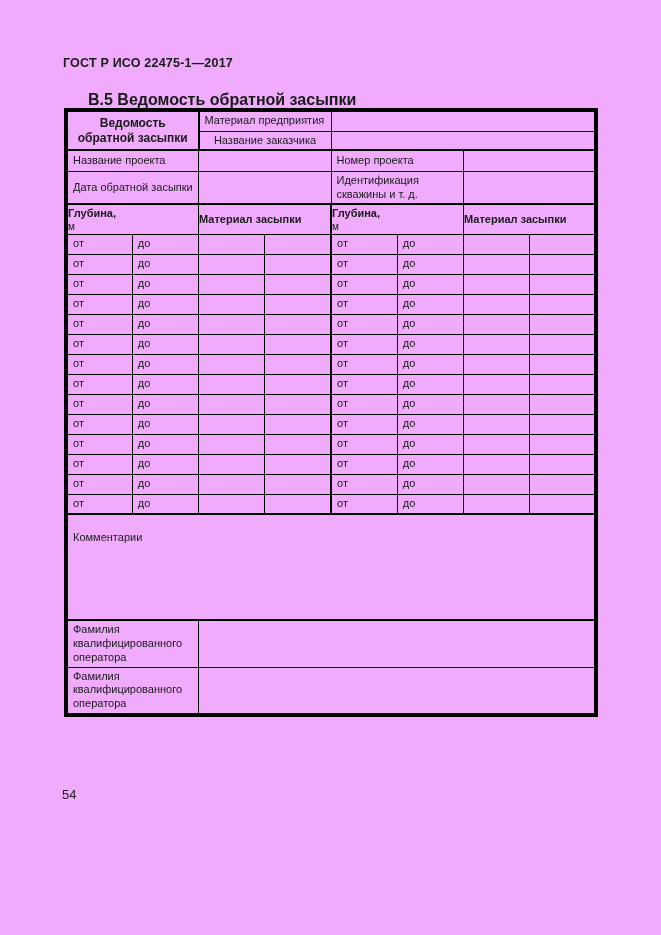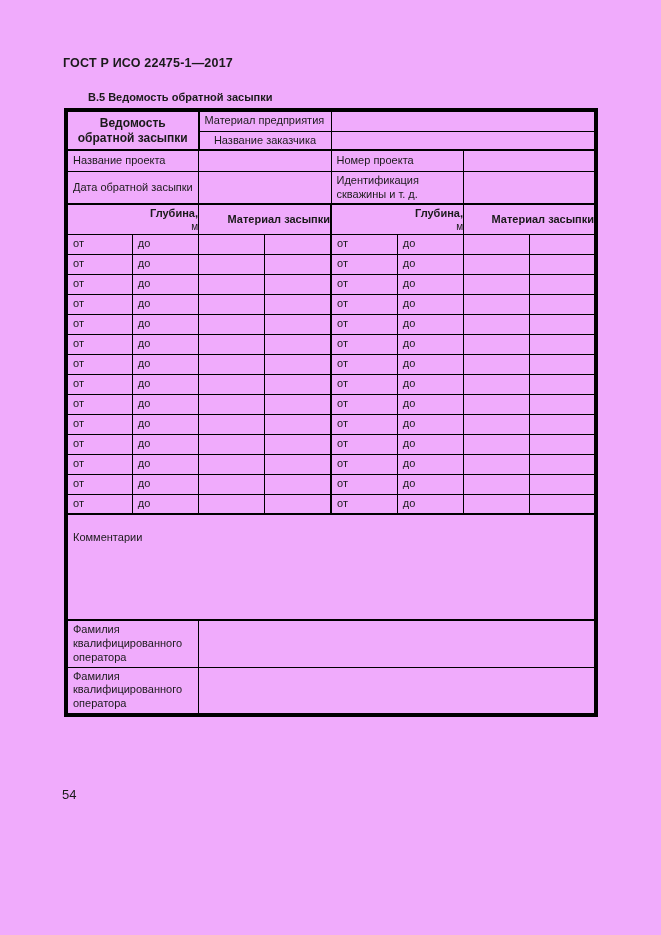--- a/index.html
+++ b/index.html
@@ -21,21 +21,21 @@
     top: 56px;
     font-size: 12.5px;
     font-weight: bold;
     letter-spacing: 0.2px;
   }
 
   .section-title {
     position: absolute;
     left: 88px;
     top: 91px;
-    font-size: 11px;
+    font-size: 16px;
     font-weight: bold;
   }
 
   table.form-table {
     position: absolute;
     left: 64px;
     top: 108px;
     width: 534px;
     border-collapse: collapse;
     table-layout: fixed;
@@ -67,21 +67,21 @@
     line-height: 1.35;
   }
 
   tr.r-top1 td { height: 21px; }
   tr.r-top2 td { height: 16px; text-align: center; }
   tr.r-top3 td { height: 21px; }
   tr.r-top4 td { height: 31px; }
 
   tr.r-colhead td {
     height: 30px;
-    text-align: right;
+    text-align: left;
     font-weight: bold;
     vertical-align: middle;
     padding: 1px 0;
   }
   .depth-unit {
     display: block;
     font-weight: normal;
     font-size: 10px;
     line-height: 1.1;
   }

